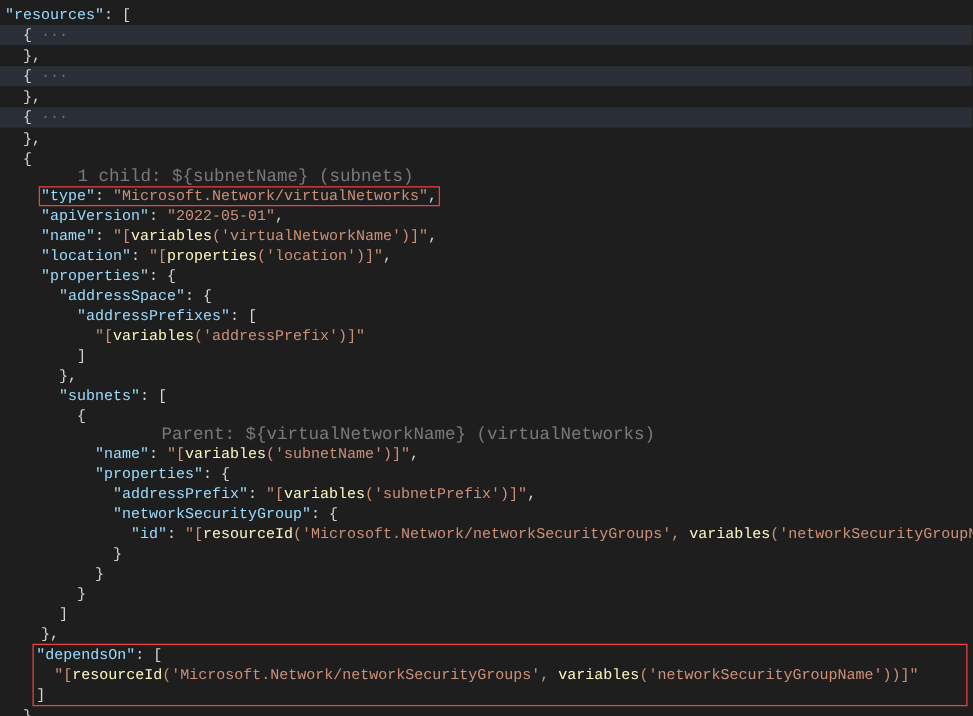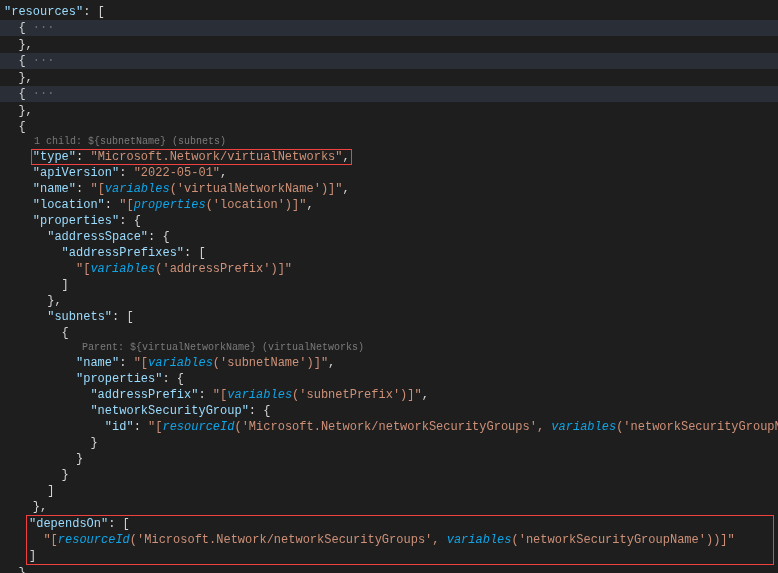--- a/index.html
+++ b/index.html
@@ -18,29 +18,29 @@
     line-height: 16px;
     padding-left: 4px;
     position: relative;
   }
   .fold-row {
     background: #2a2e37;
     margin-bottom: 1px;
   }
   .codelens {
     color: #7a7a7a;
-    font-size: 10px;
-    padding-left: 4px;
+    font-size: 14px;
+    padding-left: 20px;
     line-height: 14px;
     white-space: pre;
   }
   .p  { color: #d4d4d4; }    
   .k  { color: #9cdcfe; }    
   .s  { color: #ce9178; }    
-  .fn { color: #0ea5e9; font-style: italic; }    
+  .fn { color: #fef9c3; }    
   .el { color: #707070; }    
   .hl {
     border: 1px solid #f04040;
     display: inline-block;
     line-height: 14px;
     padding: 0 1px;
     margin-left: -2px;
   }
   .hlbox {
     border: 1px solid #f04040;

